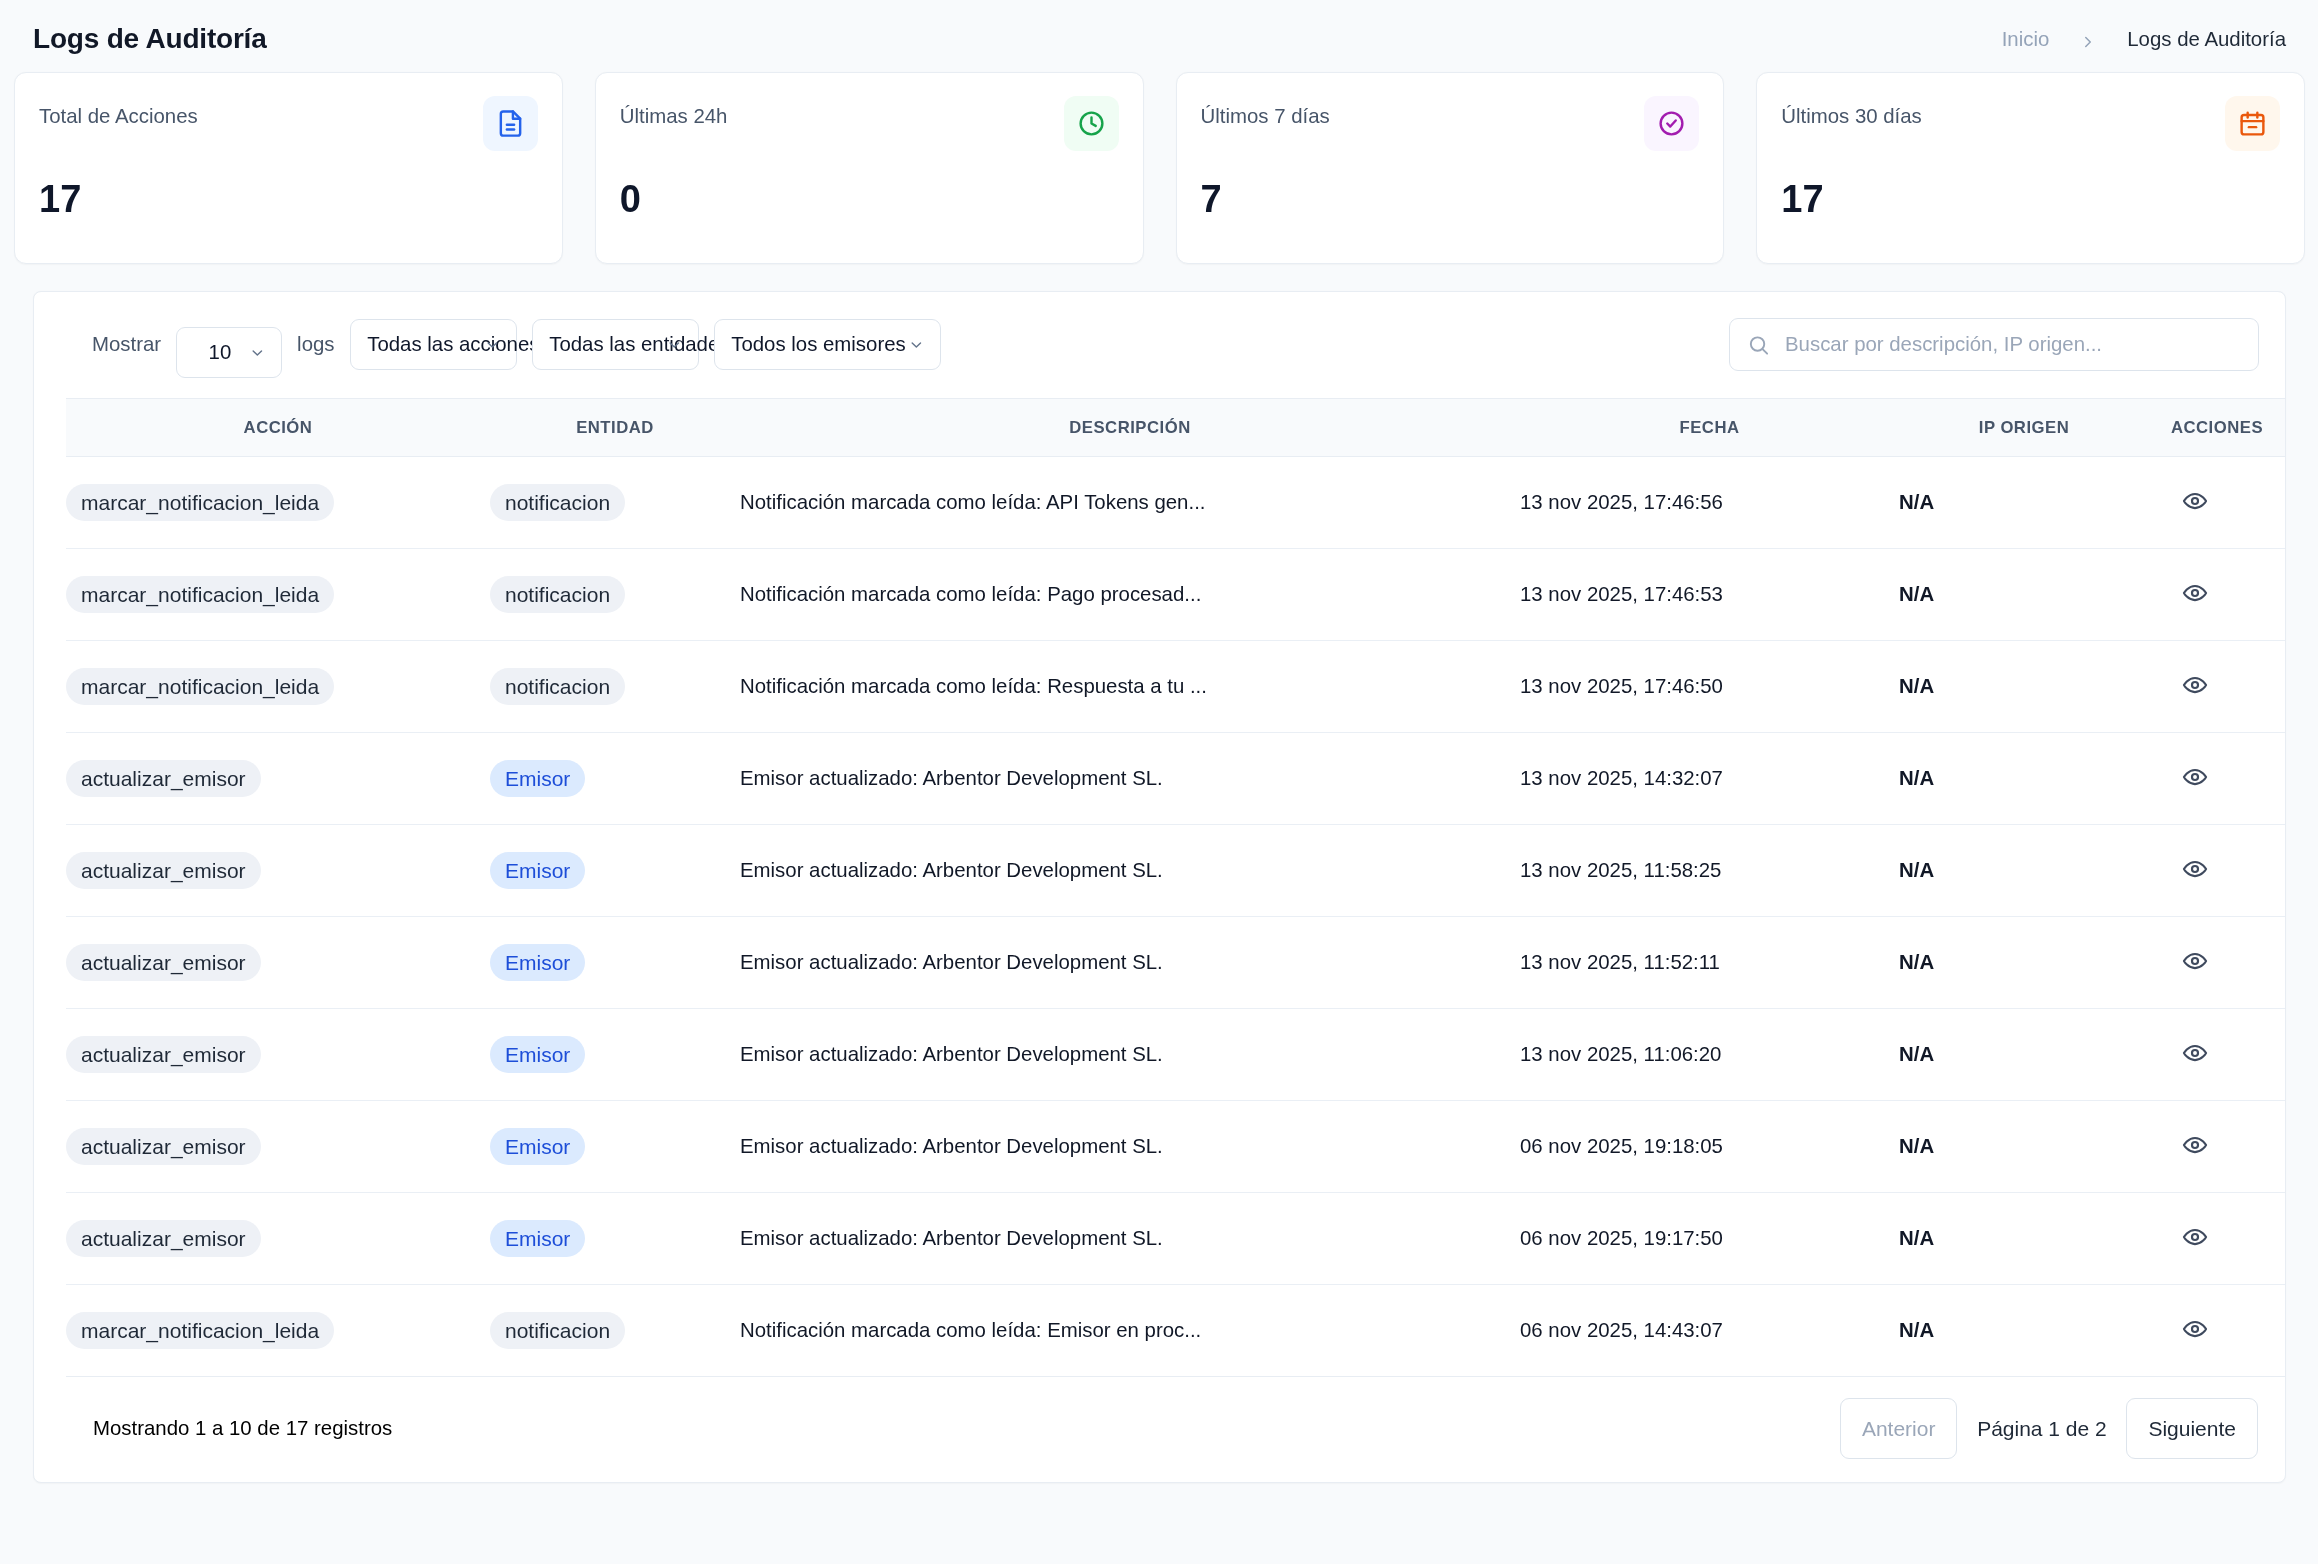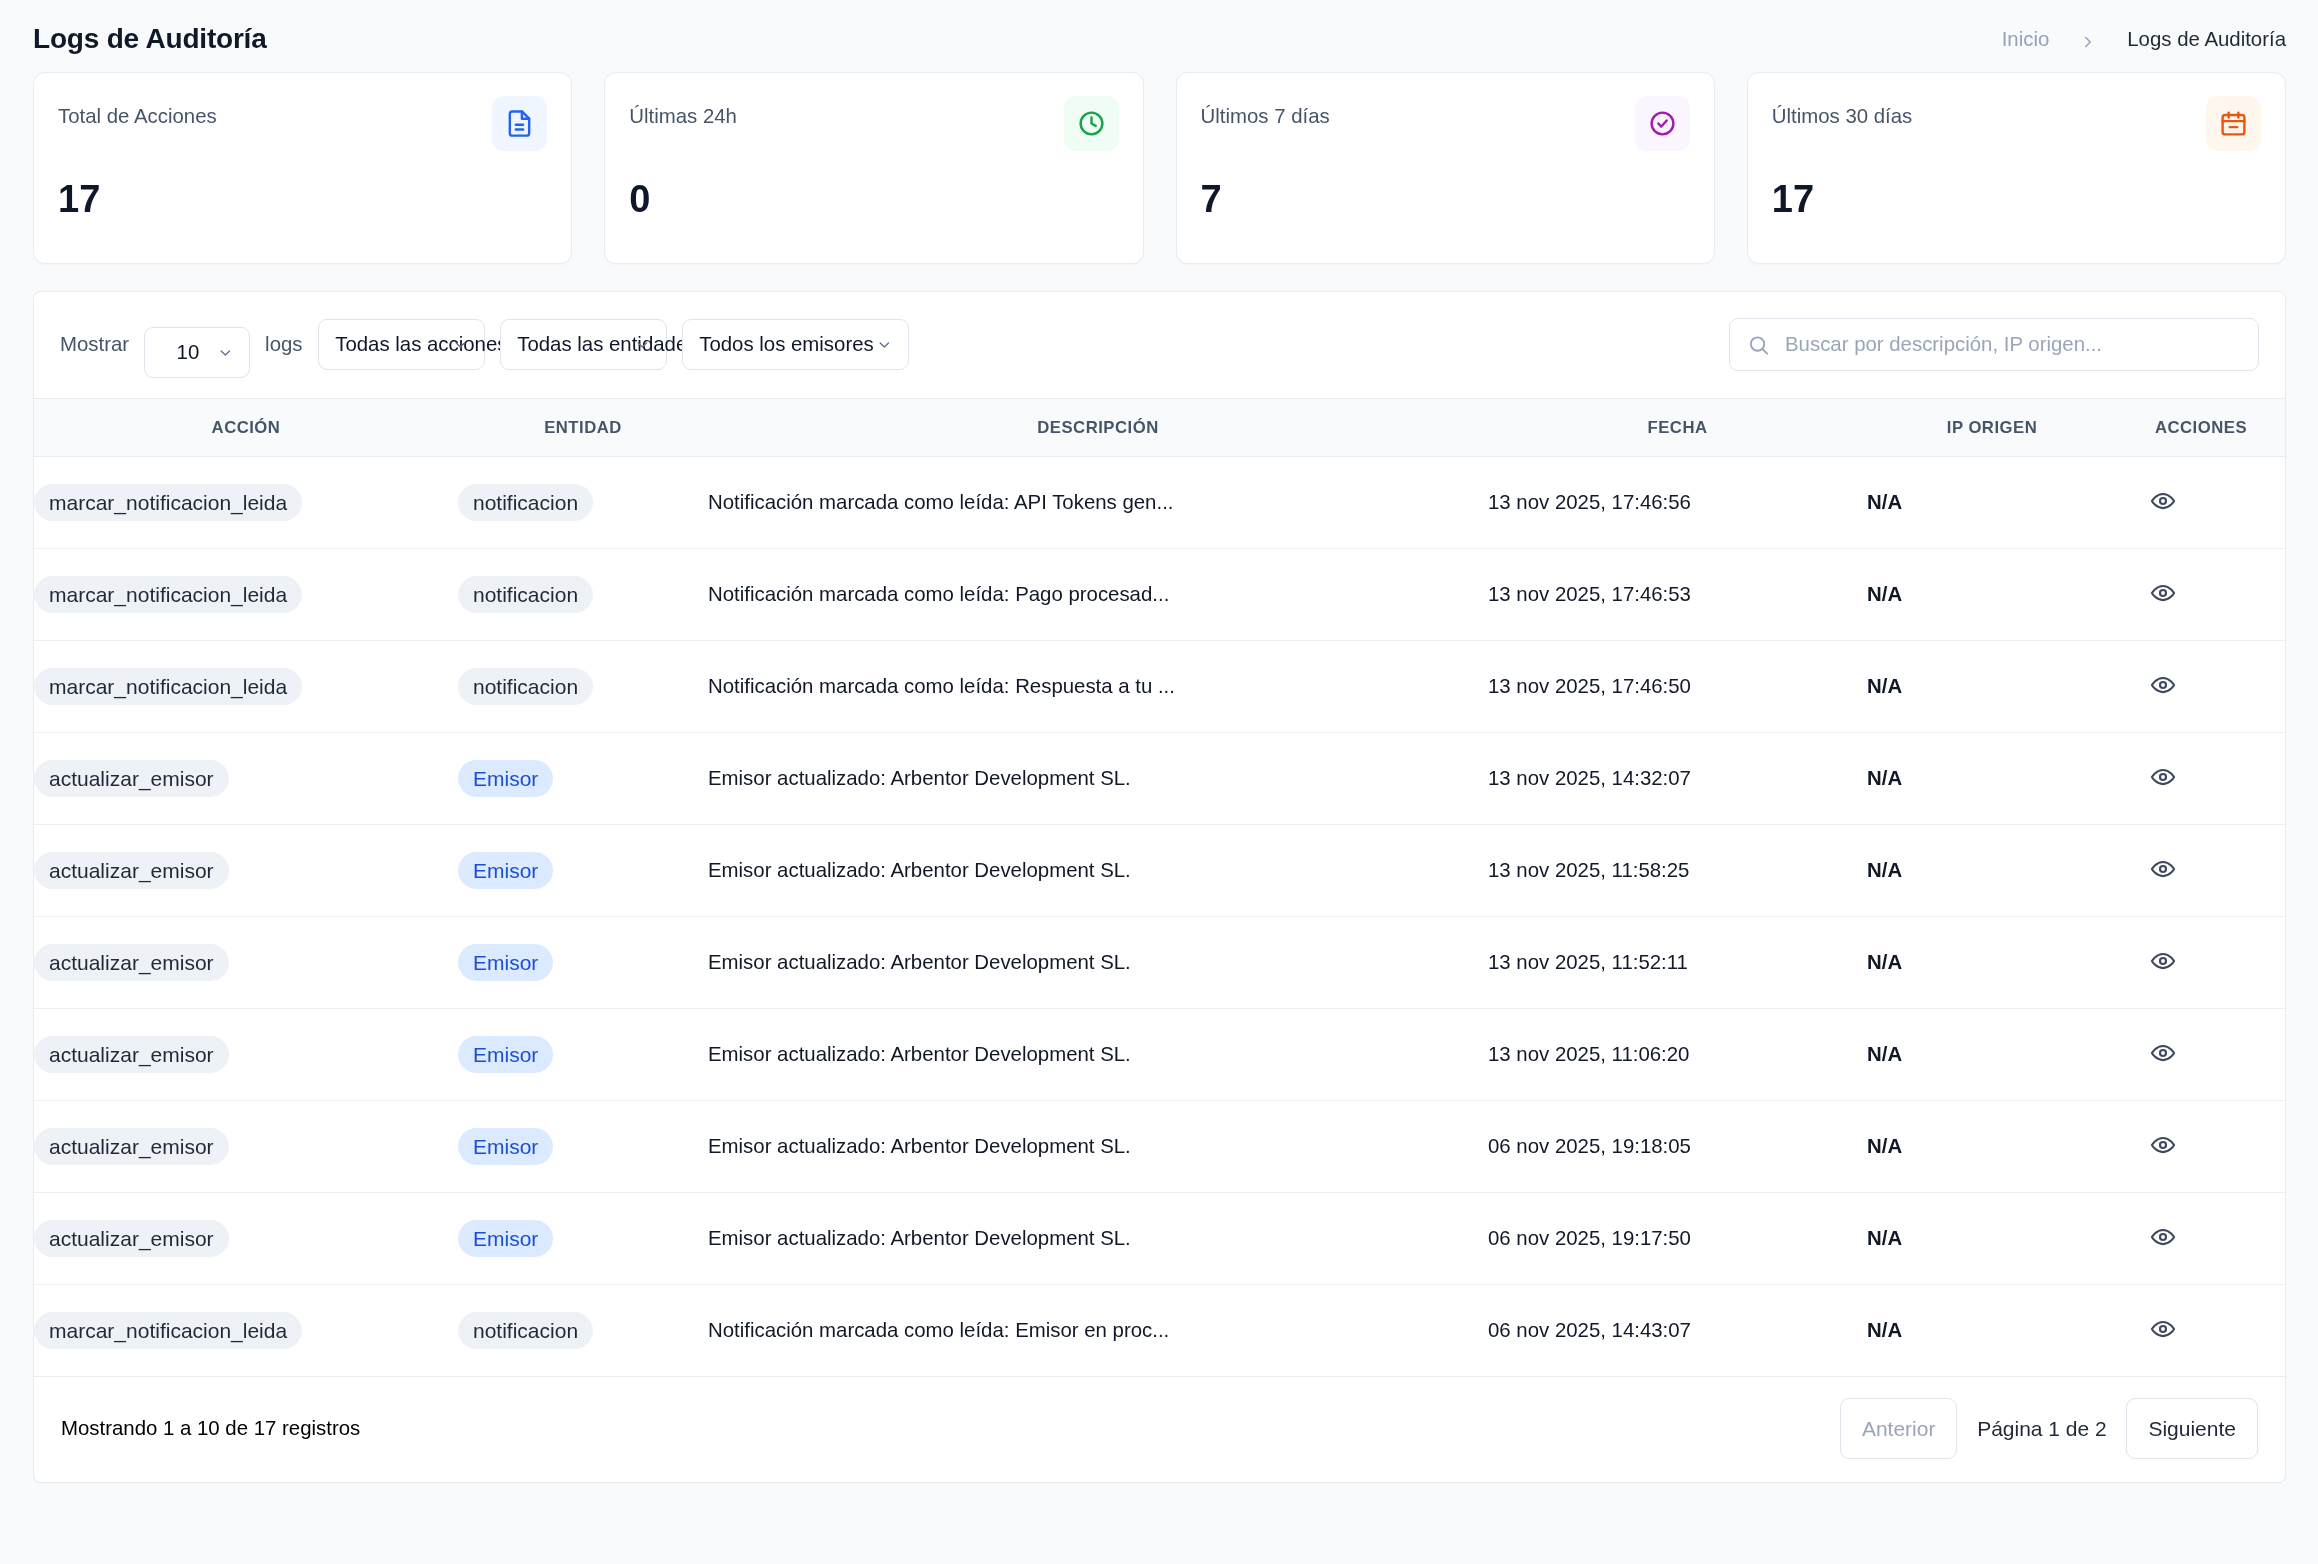--- a/index.html
+++ b/index.html
@@ -48,21 +48,21 @@
     line-height: 1;
     display: flex;
     align-items: center;
   }
   .breadcrumb .crumb-current { color: #1f2937; }
 
   
   .stats-row {
     display: flex;
     gap: 32px;
-    padding: 0 33px;
+    padding: 0 14px;
   }
   .stat-card {
     flex: 1 1 0;
     background: #ffffff;
     border: 0.8px solid #e8edf3;
     border-radius: 12px;
     padding: 23px 24px 26px 24px;
     min-height: 192px;
     position: relative;
     box-shadow: 0 0.8px 1.5px rgba(16,24,40,0.03);
@@ -96,20 +96,21 @@
   }
 
   
   .panel {
     margin: 27px 33px 0 33px;
     background: #ffffff;
     border: 0.8px solid #e8edf3;
     border-radius: 8px;
     overflow: hidden;
     box-shadow: 0 0.8px 1.5px rgba(16,24,40,0.03);
+    padding-left: 32px;
   }
 
   
   .filter-bar {
     display: flex;
     align-items: center;
     padding: 19.7px 26px 19.7px 26px;
     gap: 15px;
   }
   .filter-label {

